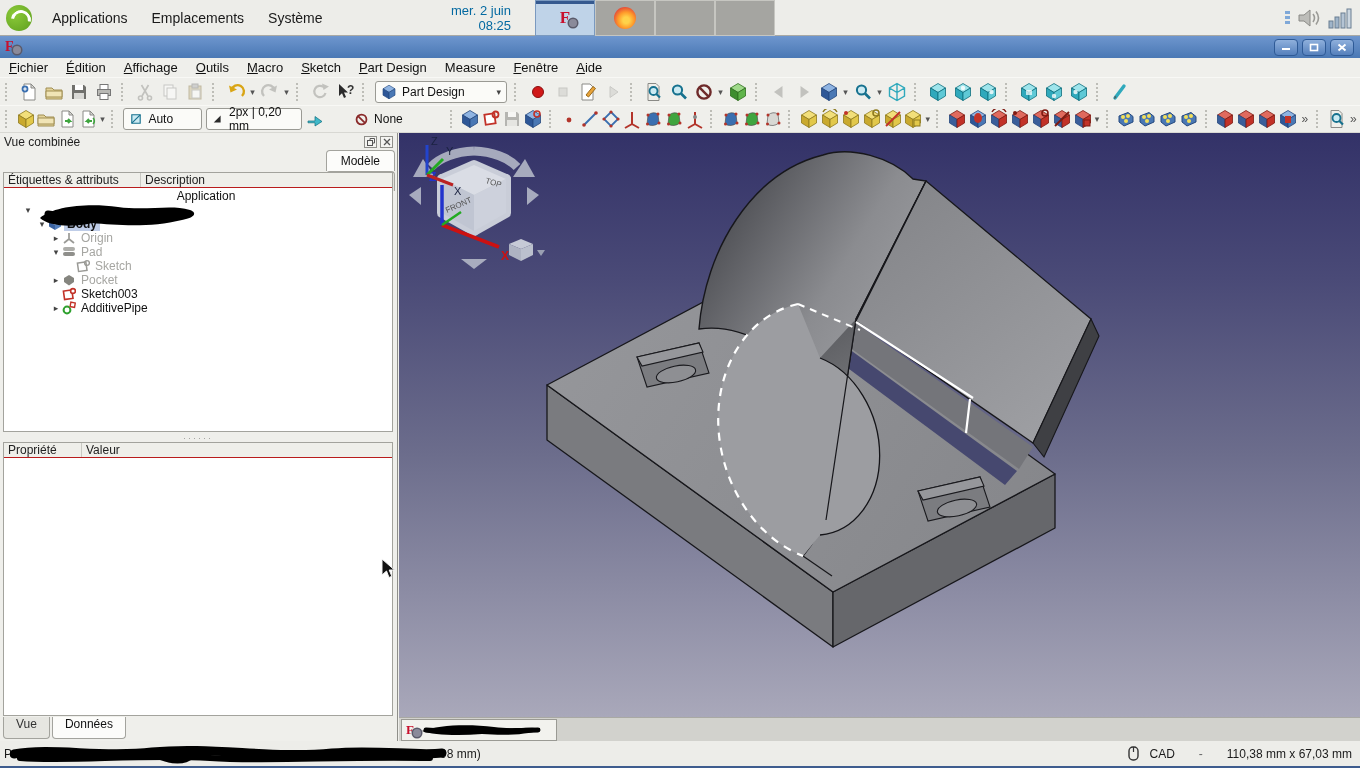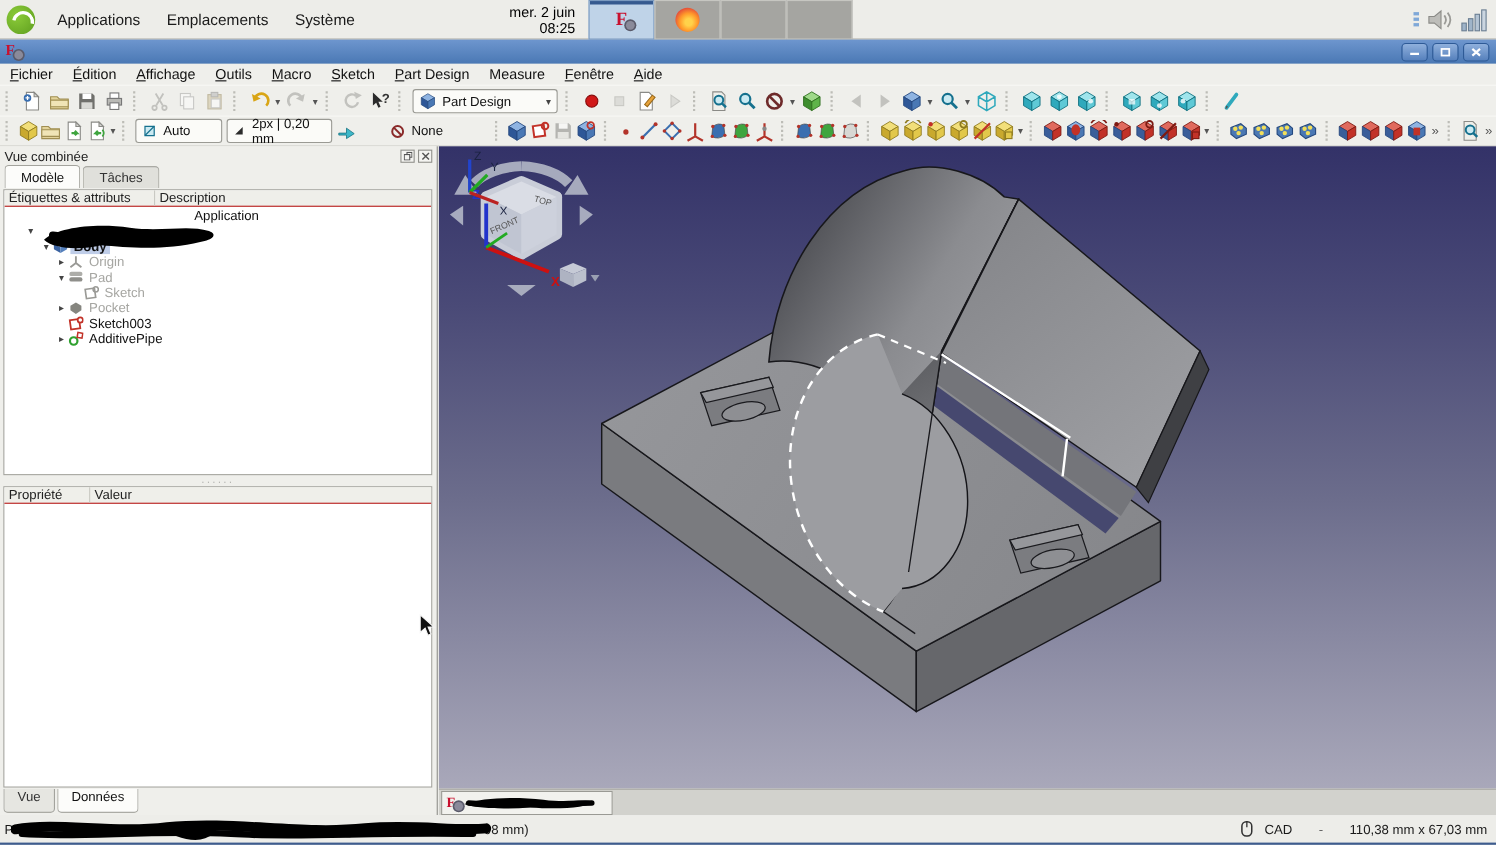--- a/index.html
+++ b/index.html
@@ -7,21 +7,21 @@
   #app { position:absolute; inset:0; width:1360px; height:768px; background:#EFEFEB; }
 
   
   .top-panel { position:absolute; left:0; top:0; width:1360px; height:36px; background:#EDEDE9;
     border-bottom:1px solid #A9A9A4; display:flex; align-items:center; }
   .logo { width:26px; height:26px; margin:0 8px 0 6px; border-radius:50%;
     background:radial-gradient(circle at 35% 35%, #8CCB3A, #5E9E1E); position:relative; }
   .logo::after { content:""; position:absolute; left:5px; top:5px; width:14px; height:14px;
     border:3px solid #fff; border-radius:50%; border-left-color:transparent; border-bottom-color:transparent; transform:rotate(-35deg); }
   .dmenu { font-size:14px; color:#1a1a1a; padding:0 12px; height:100%; display:flex; align-items:center; cursor:default; }
-  .clock { margin-left:auto; text-align:right; font-size:13px; line-height:15px; color:#000000; padding-right:12px; }
+  .clock { margin-left:auto; text-align:right; font-size:13px; line-height:15px; color:#0369a1; padding-right:24px; }
   .taskbar { display:flex; height:36px; }
   .taskbtn { width:60px; height:36px; background:#A5A5A1; border:1px solid #C6C6C1; display:flex; align-items:center; justify-content:center; }
   .taskbtn.active { background:#BFD3E8; border-color:#7A99BF; box-shadow:inset 0 3px 0 #35598F; }
   .fc-glyph { font-weight:bold; font-size:17px; color:#C8102E; font-family:"Liberation Serif",serif; position:relative; }
   .fc-glyph::after { content:""; position:absolute; right:-7px; bottom:1px; width:8px; height:8px; border-radius:50%;
     background:#8a8a9a; box-shadow:0 0 0 1.5px #5a5a6a; }
   .ff-glyph { width:22px; height:22px; border-radius:50%;
     background:radial-gradient(circle at 55% 60%, #FFD24A 18%, #FF9A2A 45%, #E34A3A 75%, #B5306B 100%); }
   .tray { display:flex; align-items:center; gap:6px; margin-left:510px; padding-right:8px; }
   .vol-dashes { display:flex; flex-direction:column; gap:2px; }
@@ -58,21 +58,21 @@
   .dis { opacity:.45; }
   .c-gray { color:#8D8D89; } .c-dark { color:#555550; } .c-cyan { color:#2FA9BC; } .c-blue { color:#3A6FB0; }
   .c-yel { color:#D9B93A; } .c-green { color:#3FA53F; }
   .chev { font-size:12px; color:#555; padding:0 3px; }
 
   
   .dock { position:absolute; left:0; top:133px; width:398px; height:608px; background:#EFEFEB; border-right:1px solid #8F8F8A; }
   .dock-title { height:17px; display:flex; align-items:center; font-size:12px; color:#222; padding:0 4px; }
   .dock-btns { margin-left:auto; display:flex; gap:3px; }
   .dock-btn { width:13px; height:12px; border:1px solid #8F8F8A; background:#F4F4F1; display:flex; align-items:center; justify-content:center; font-size:8px; color:#444; }
-  .cv-tabs { display:flex; padding-left:4px; height:21px; align-items:flex-end; }
+  .cv-tabs { display:flex; padding-left:20px; height:21px; align-items:flex-end;flex-direction:column; }
   .cv-tab { font-size:12px; padding:2px 14px 3px; border:1px solid #A3A39D; border-bottom:none; border-radius:4px 4px 0 0;
     background:#E0E0DB; color:#333; margin-right:2px; }
   .cv-tab.active { background:#FCFCFA; font-weight:normal; color:#111; padding-top:3px; }
   .tree-frame { position:absolute; left:3px; right:4px; top:39px; height:260px; background:#FFFFFF; border:1px solid #A3A39D; overflow:hidden; }
   .grid-head { display:flex; background:#EFEFEA; border-bottom:1px solid #b91c1c; font-size:12px; color:#222; height:15px; }
   .grid-head .c1 { width:137px; padding:0 4px; border-right:1px solid #C9C9C3; }
   .grid-head .c2 { flex:1; padding:0 4px; }
   .tree-body { position:relative; font-size:12px; color:#111; padding-top:1px; }
   .tree-row { height:14px; display:flex; align-items:center; white-space:nowrap; }
   .tr-exp { width:12px; font-size:9px; color:#444; text-align:center; flex:none; }

